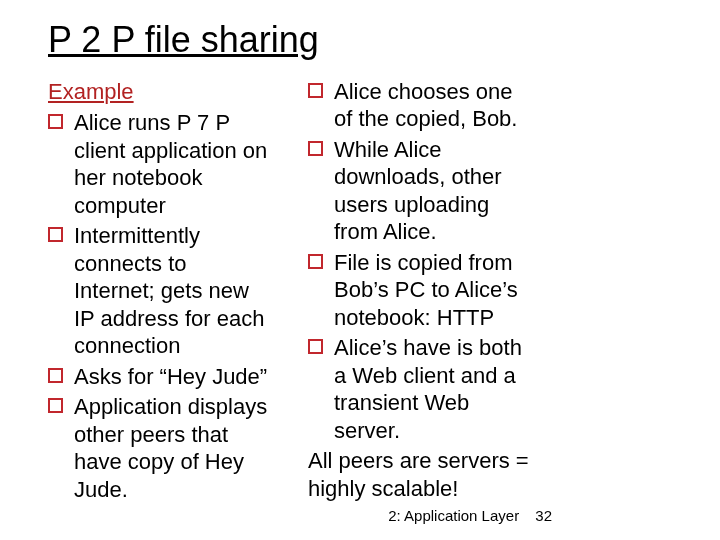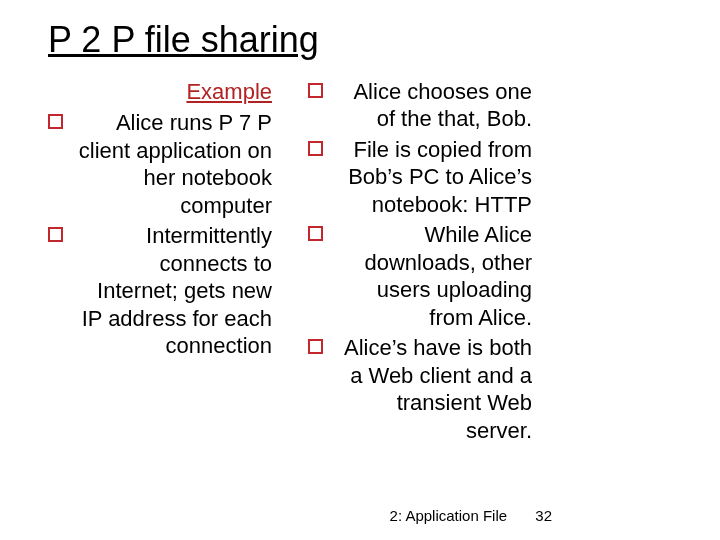--- a/index.html
+++ b/index.html
@@ -23,21 +23,20 @@
     font-size: 36px;
     font-weight: 400;
     text-decoration: underline;
     margin: 0 0 18px 0;
     line-height: 1.1;
   }
   .columns {
     display: flex;
     flex-direction: row;
     gap: 36px;
-    text-align: right;
   }
   .col {
     flex: 1 1 0;
     font-size: 22px;
     line-height: 1.25;
   }
   .subhead {
     color: #b22222;
     text-decoration: underline;
     margin-bottom: 4px;
@@ -63,21 +62,21 @@
   }
   .footer {
     position: absolute;
     bottom: 16px;
     right: 28px;
     font-size: 15px;
     color: #000;
   }
   .footer .pgnum {
     display: inline-block;
-    margin-left: 24px;
+    margin-left: 12px;
     color: #000;
   }
 </style>
 </head>
 <body>
 
 <div class="slide">
 
   <h1 class="title">P 2 P file sharing</h1>
 
@@ -87,41 +86,50 @@
       <div class="subhead">Example</div>
 
       <div class="bullet">
         <span class="box"></span>
         <span>Alice runs P 7 P client application on her notebook computer</span>
       </div>
       <div class="bullet">
         <span class="box"></span>
         <span>Intermittently connects to Internet; gets new IP address for each connection</span>
       </div>
+      <div class="bullet">
+        <span class="box"></span>
+        <span>Asks for “Hey Jude”</span>
+      </div>
+      <div class="bullet">
+        <span class="box"></span>
+        <span>Application displays other peers that have copy of Hey Jude.</span>
+      </div>
     </div>
 
     <div class="col">
       <div class="bullet">
         <span class="box"></span>
-        <span>Alice chooses one of the that, Bob.</span>
+        <span>Alice chooses one of the copied, Bob.</span>
+      </div>
+      <div class="bullet">
+        <span class="box"></span>
+        <span>While Alice downloads, other users uploading from Alice.</span>
       </div>
       <div class="bullet">
         <span class="box"></span>
         <span>File is copied from Bob’s PC to Alice’s notebook: HTTP</span>
       </div>
       <div class="bullet">
         <span class="box"></span>
-        <span>While Alice downloads, other users uploading from Alice.</span>
-      </div>
-      <div class="bullet">
-        <span class="box"></span>
         <span>Alice’s have is both a Web client and a transient Web server.</span>
       </div>
+      <div class="closing">All peers are servers = highly scalable!</div>
     </div>
 
   </div>
 
   <div class="footer">
-    <span>2: Application File</span>
+    <span>2: Application Layer</span>
     <span class="pgnum">32</span>
   </div>
 
 </div>
 
 </body></html>

